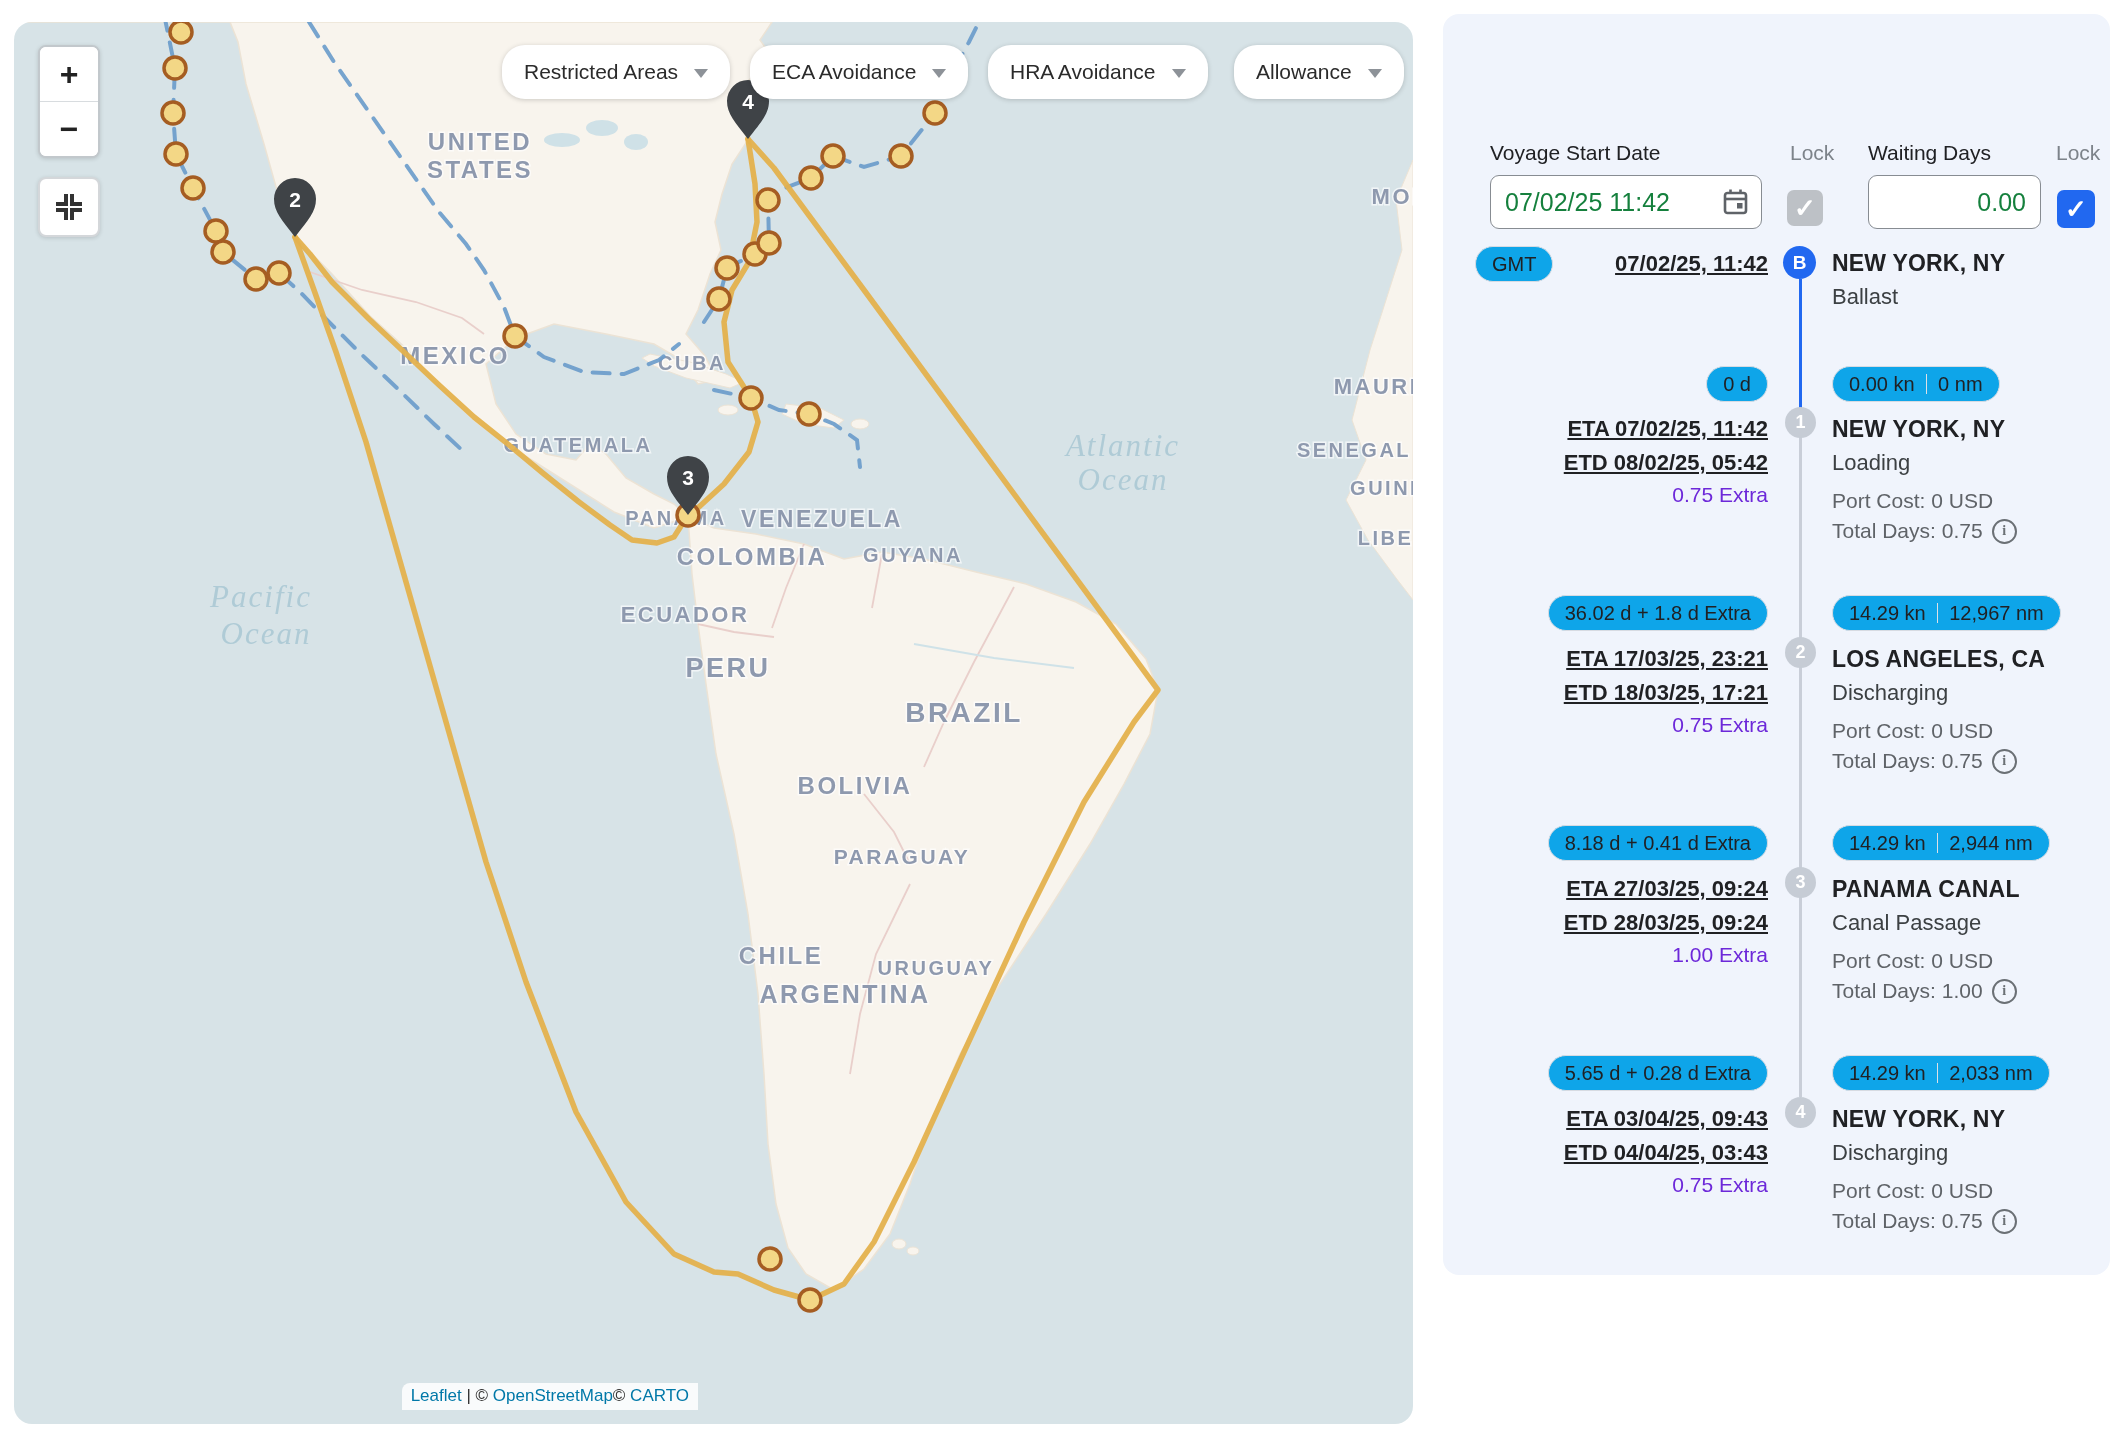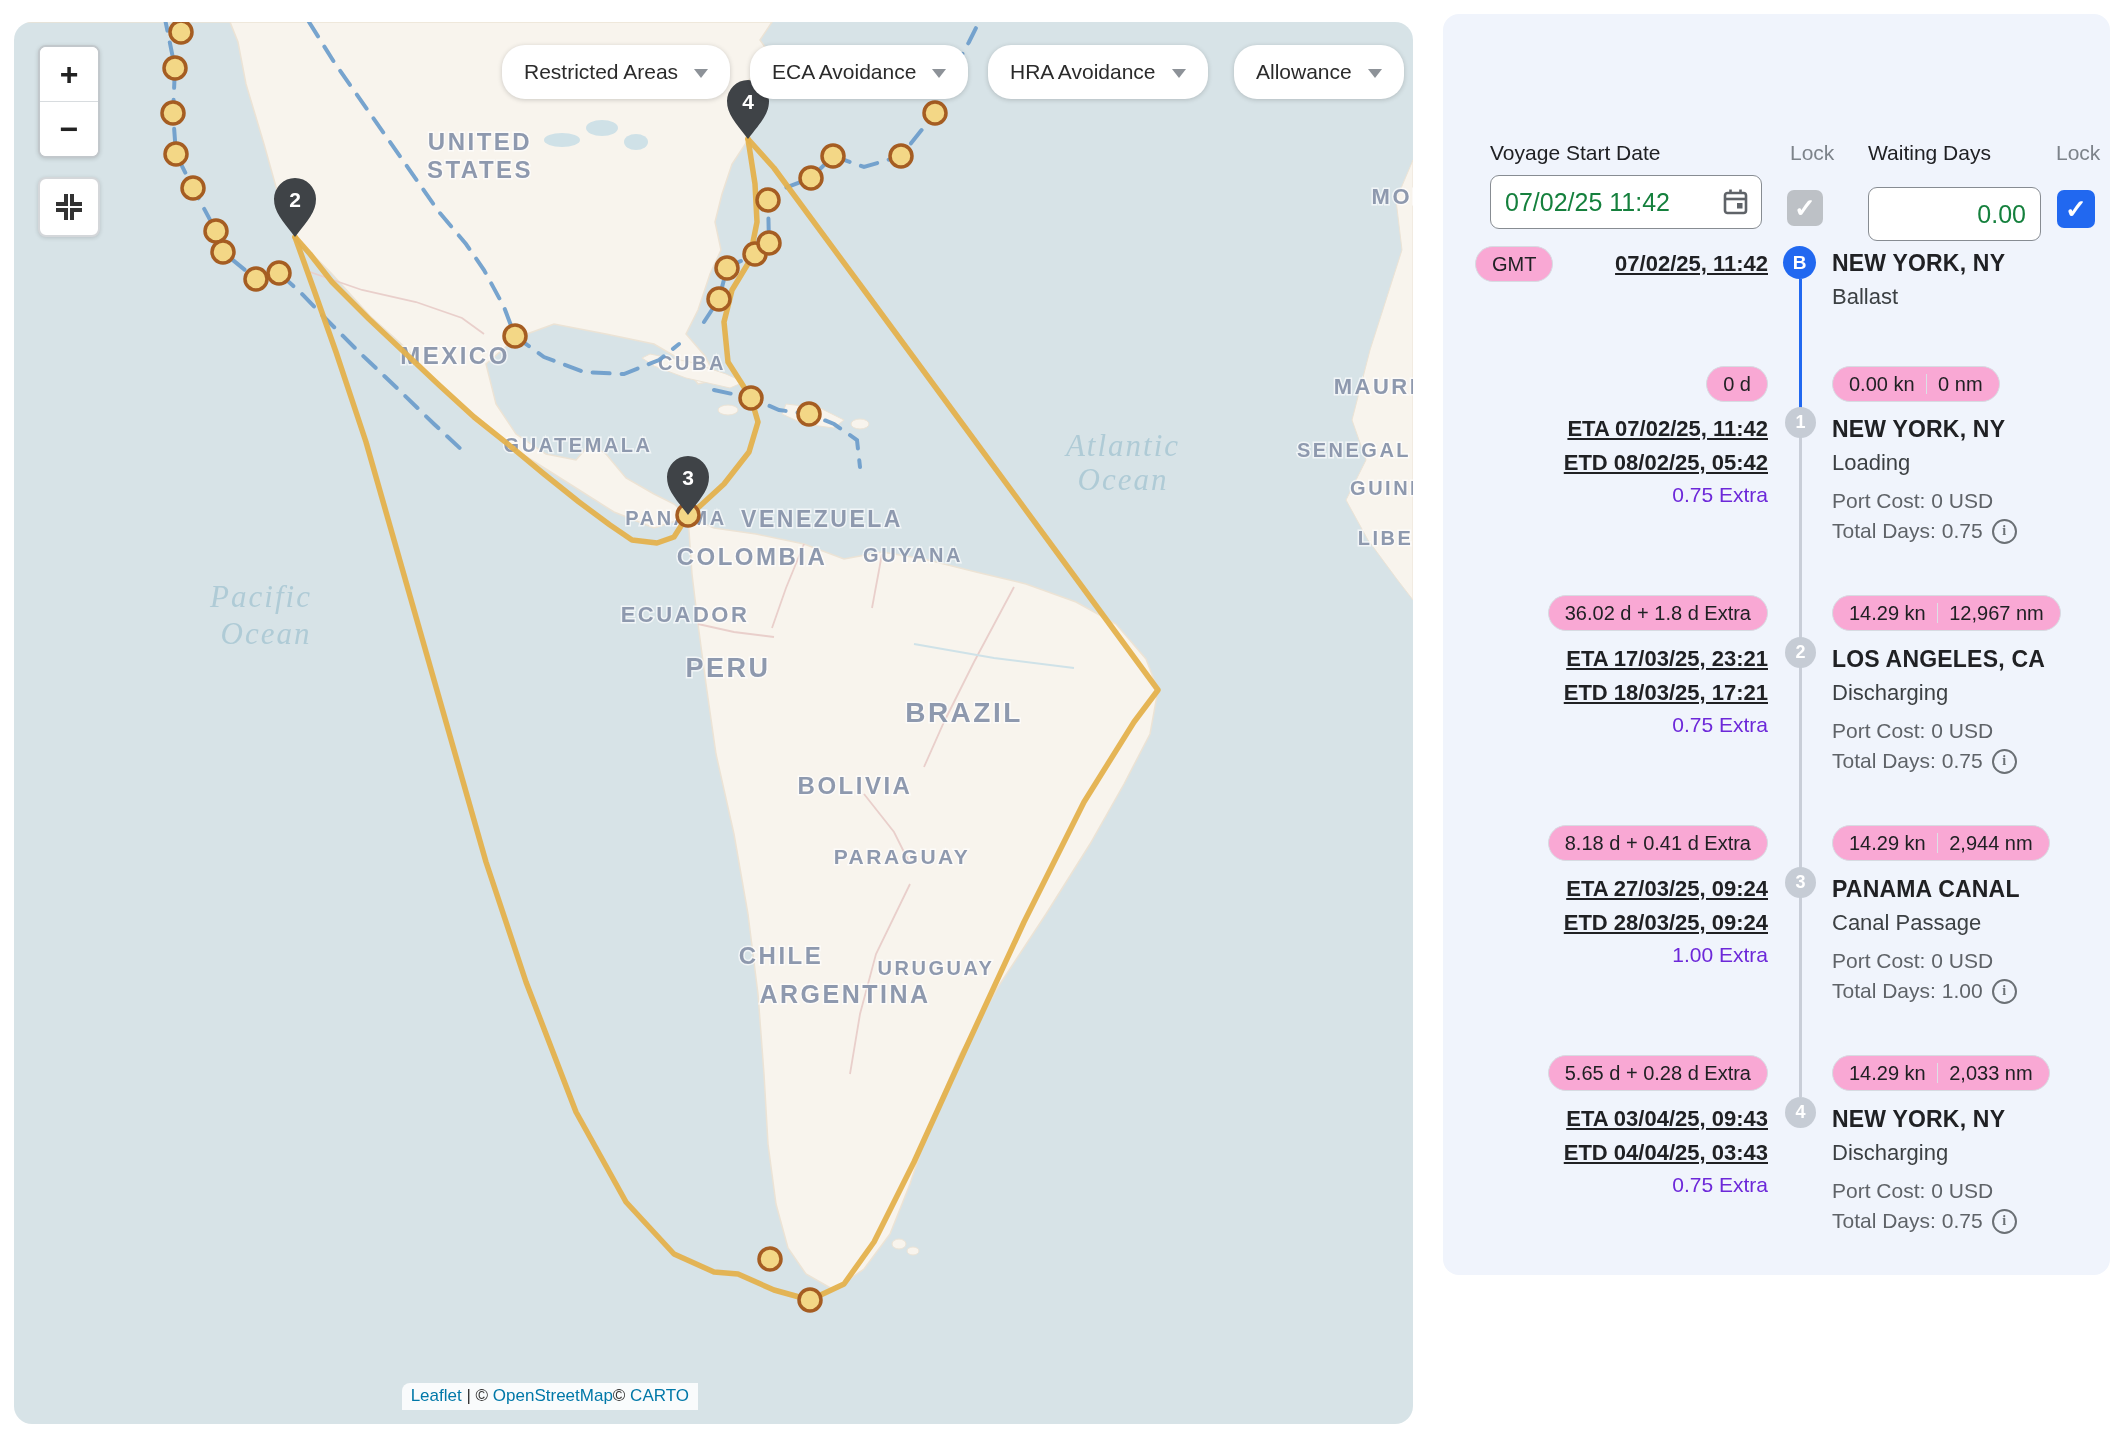--- a/index.html
+++ b/index.html
@@ -77,21 +77,21 @@
   .tl-marker.start{left:340px;width:33px;height:33px;background:var(--accent);font-size:19px;}
   .t-row{position:absolute;left:0;right:0;}
   .t-left{position:absolute;left:32px;width:293px;text-align:right;}
   .t-right{position:absolute;left:389px;right:26px;text-align:left;}
   .dt-line{font-size:22px;font-weight:bold;color:#202124;line-height:34px;text-decoration:underline;}
   .extra-line{font-size:21px;color:#6d28d9;line-height:30px;margin-top:0;}
   .t-name{font-size:23px;font-weight:bold;color:#202124;line-height:34px;letter-spacing:.2px;}
   .t-activity{font-size:22px;color:#3c4043;line-height:34px;}
   .t-cost{font-size:21px;color:#5f6368;line-height:30px;margin-top:6px;}
   .t-days{font-size:21px;color:#5f6368;line-height:30px;display:flex;align-items:center;gap:9px;}
-  .pill{display:inline-flex;align-items:center;height:36px;padding:0 16px;background:#f9a8d4;
+  .pill{display:inline-flex;align-items:center;height:36px;padding:0 16px;background:#0ea5e9;
     border:1.5px solid #d7dbe2;border-radius:18px;font-size:20px;color:#202124;box-sizing:border-box;
     white-space:nowrap;gap:11px;}
   .pill-div{width:1.5px;height:20px;background:#dde0e6;}
   .leg-left{position:absolute;left:32px;width:293px;display:flex;justify-content:flex-end;}
   .leg-right{position:absolute;left:389px;}
   .start-dtline{display:flex;justify-content:space-between;align-items:center;height:36px;}
   .info-icon{width:21px;height:21px;border:2px solid #6b7075;border-radius:50%;color:#6b7075;
     font-size:14px;font-weight:bold;display:inline-flex;align-items:center;justify-content:center;
     flex:0 0 auto;cursor:pointer;font-family:"Liberation Serif",serif;}
 </style>
@@ -260,21 +260,21 @@
         </g>
         <rect x="15" y="15" width="5.5" height="5.5" fill="#5f6368"></rect>
       </svg>
     </span>
   </div>
   <div class="form-label gray" style="left:347px;top:127px">Lock</div>
   <div class="checkbox gray" style="left:344px;top:176px">
     <span class="check">✓</span>
   </div>
   <div class="form-label" style="left:425px;top:127px">Waiting Days</div>
-  <div class="tf right" style="left:425px;top:173px;width:173px">
+  <div class="tf right" style="left:425px;top:161px;width:173px">
     <input value="0.00" style="">
   </div>
   <div class="form-label gray" style="left:613px;top:127px">Lock</div>
   <div class="checkbox blue" style="left:614px;top:176px">
     <span class="check">✓</span>
   </div>
 
   <div class="tl-line blue" style="top:265px;height:130px"></div>
   <div class="tl-line gray" style="top:395px;height:688px"></div>
 

